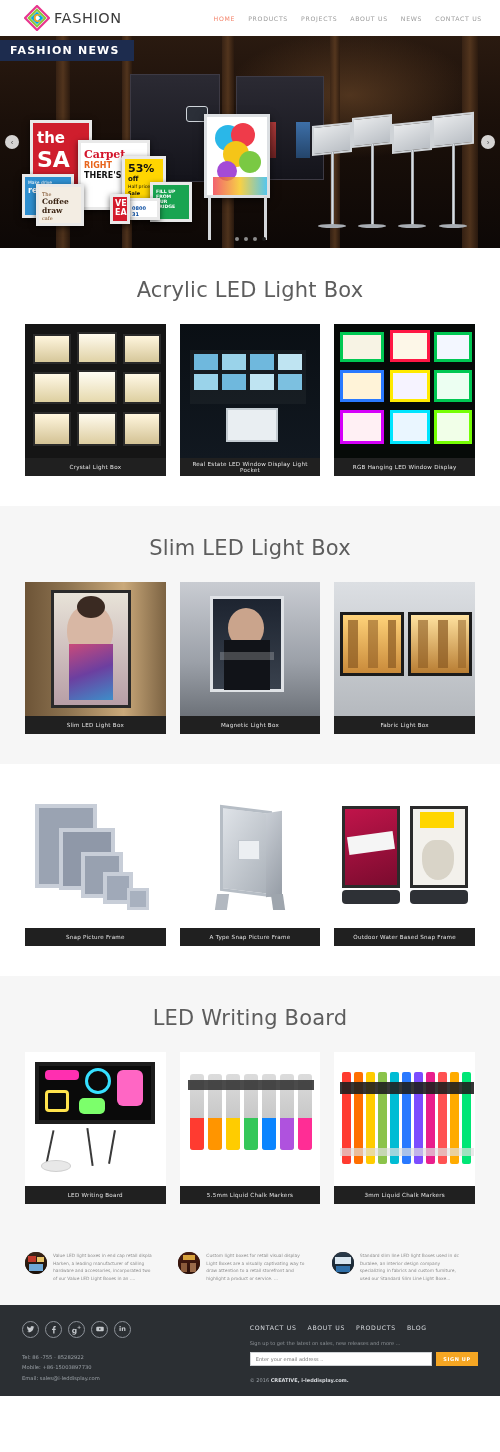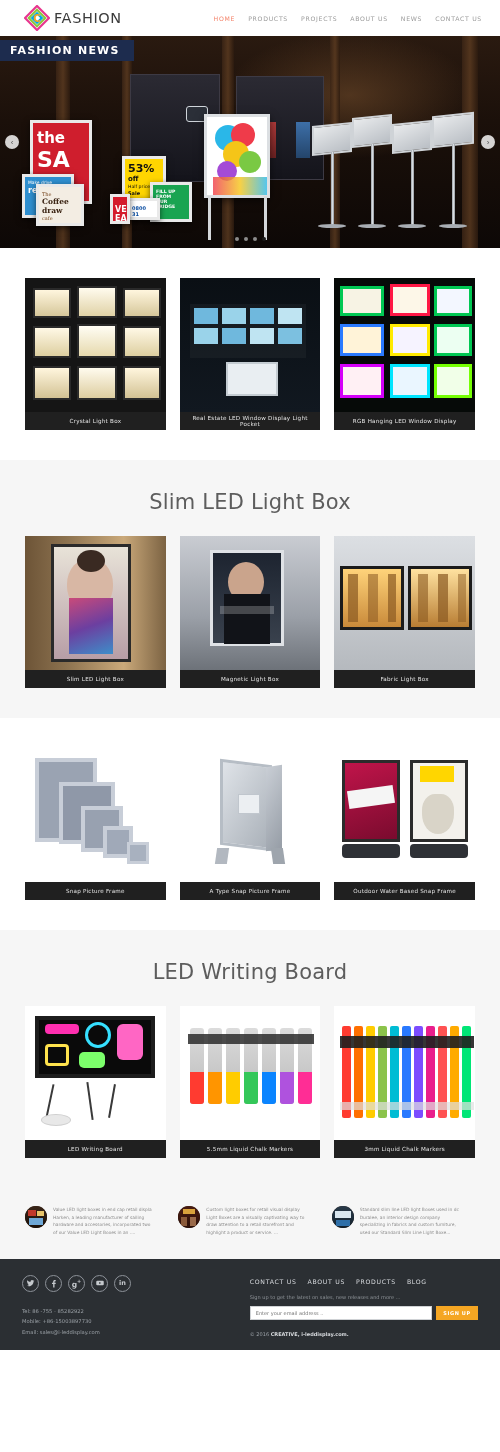--- a/index.html
+++ b/index.html
@@ -308,20 +308,25 @@
     <div class="box" style="left:186px;top:70px;width:22px;height:16px;border:1px solid #cfd4da;border-radius:3px;background:#2b2f38;"></div>
   </div>
 
   <div class="hero-banner">FASHION NEWS</div>
 
   <div class="poster" style="left:30px;top:84px;width:62px;height:84px;background:#cf1e2d;">
     <div style="color:#fff;font-size:15px;font-weight:700;padding:6px 4px 0;font-family:'DejaVu Sans',sans-serif;">the</div>
     <div style="color:#fff;font-size:22px;font-weight:700;padding:0 4px;font-family:'DejaVu Sans',sans-serif;">SA</div>
   </div>
 
+  <div class="poster" style="left:78px;top:104px;width:72px;height:70px;background:#fff;">
+    <div style="color:#d3142a;font-size:11px;font-weight:700;padding:5px 3px 0;font-family:'DejaVu Serif',serif;">Carpet</div>
+    <div style="color:#e8651c;font-size:8px;font-weight:700;padding:0 3px;font-family:'DejaVu Sans',sans-serif;">RIGHT</div>
+    <div style="color:#111;font-size:8px;font-weight:700;padding:1px 3px;font-family:'DejaVu Sans',sans-serif;">THERE'S</div>
+  </div>
 
   <div class="poster" style="left:122px;top:120px;width:44px;height:58px;background:#ffd600;">
     <div style="color:#111;font-size:11px;font-weight:700;padding:3px 3px 0;font-family:'DejaVu Sans',sans-serif;">53%</div>
     <div style="color:#111;font-size:7px;font-weight:700;padding:0 3px;font-family:'DejaVu Sans',sans-serif;">off</div>
     <div style="color:#111;font-size:4.6px;padding:1px 3px;font-family:'DejaVu Sans',sans-serif;">Half price</div>
     <div style="color:#111;font-size:5px;font-weight:700;padding:0 3px;font-family:'DejaVu Sans',sans-serif;">Sale</div>
     <div style="color:#111;font-size:5px;font-weight:700;padding:0 3px;font-family:'DejaVu Sans',sans-serif;">Insure</div>
   </div>
 
   <div class="poster" style="left:22px;top:138px;width:52px;height:44px;background:#2e8fd0;">
@@ -339,21 +344,21 @@
   <div class="poster" style="left:150px;top:146px;width:42px;height:40px;background:#19a451;">
     <div style="color:#fff;font-size:4.6px;font-weight:700;padding:4px 3px 0;font-family:'DejaVu Sans',sans-serif;">FILL UP FROM</div>
     <div style="color:#fff;font-size:4.6px;font-weight:700;padding:0 3px;font-family:'DejaVu Sans',sans-serif;">OUR FRIDGE</div>
   </div>
 
   <div class="poster" style="left:126px;top:162px;width:34px;height:22px;background:#ffffff;">
     <div style="color:#0b4ea2;font-size:5px;font-weight:700;padding:4px 3px;font-family:'DejaVu Sans',sans-serif;">0800 31</div>
   </div>
 
   <div class="poster" style="left:110px;top:158px;width:20px;height:30px;background:#d41b2c;">
-    <div style="color:#fff;font-size:8px;font-weight:700;padding:8px 2px 0;font-family:'DejaVu Sans',sans-serif;text-align:right;">VE</div>
+    <div style="color:#fff;font-size:8px;font-weight:700;padding:2px 2px 0;font-family:'DejaVu Sans',sans-serif;text-align:right;">VE</div>
     <div style="color:#fff;font-size:8px;font-weight:700;padding:0 2px;font-family:'DejaVu Sans',sans-serif;">EA</div>
   </div>
 
   <div class="a-frame" style="left:204px;top:78px;width:66px;height:84px;">
     <div style="position:absolute;inset:2px;background:#fff;"></div>
     <div style="position:absolute;left:8px;top:8px;width:26px;height:26px;border-radius:50%;background:#2ab7e8;"></div>
     <div style="position:absolute;left:24px;top:6px;width:24px;height:24px;border-radius:50%;background:#ef3b4a;"></div>
     <div style="position:absolute;left:16px;top:24px;width:26px;height:26px;border-radius:50%;background:#f5c518;"></div>
     <div style="position:absolute;left:32px;top:34px;width:22px;height:22px;border-radius:50%;background:#7ac943;"></div>
     <div style="position:absolute;left:10px;top:44px;width:20px;height:20px;border-radius:50%;background:#a44bd6;"></div>
@@ -383,20 +388,21 @@
 
   <div class="hero-dots">
     <span class="dot"></span>
     <span class="dot"></span>
     <span class="dot"></span>
     <span class="dot active"></span>
   </div>
 </div>
 
 <div class="section">
+  <div class="section-title">Acrylic LED Light Box</div>
   <div class="cards">
 
     <div class="card">
       <div class="card-img">
         <div class="art" style="background:#151515;">
           <div class="box" style="left:8px;top:10px;width:38px;height:30px;background:linear-gradient(180deg,#fff6de,#d6c79a);border:2px solid #2a2a2a;"></div>
           <div class="box" style="left:52px;top:8px;width:40px;height:32px;background:linear-gradient(180deg,#fffbee,#e0d2a6);border:2px solid #2a2a2a;"></div>
           <div class="box" style="left:98px;top:10px;width:38px;height:30px;background:linear-gradient(180deg,#fff6de,#d6c79a);border:2px solid #2a2a2a;"></div>
           <div class="box" style="left:8px;top:48px;width:38px;height:32px;background:linear-gradient(180deg,#fff8e6,#ddcfa0);border:2px solid #2a2a2a;"></div>
           <div class="box" style="left:52px;top:46px;width:40px;height:34px;background:linear-gradient(180deg,#fffdf4,#e6d9ad);border:2px solid #2a2a2a;"></div>

